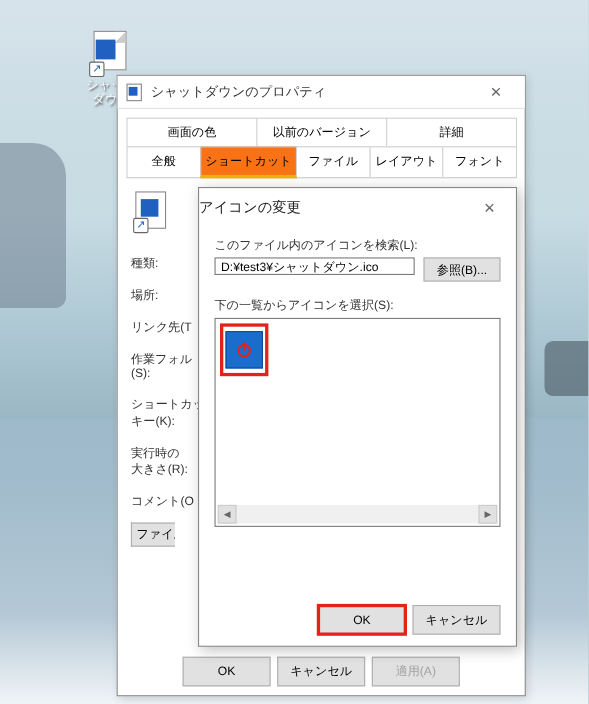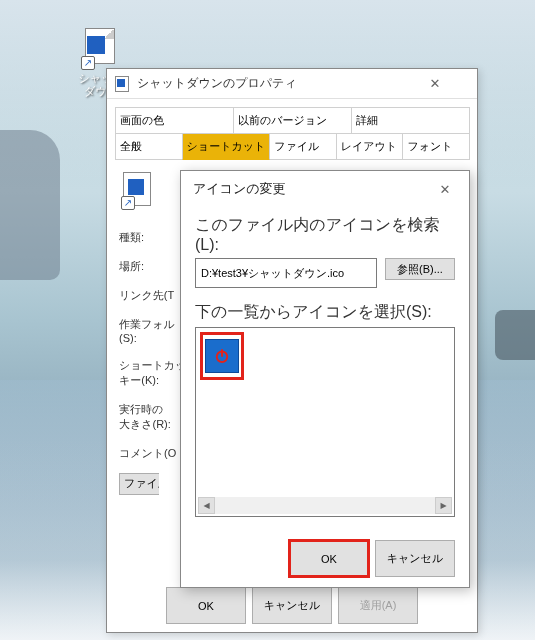--- a/index.html
+++ b/index.html
@@ -14,54 +14,54 @@
 .desktop-icon { position: absolute; left: 72px; top: 28px; width: 58px; text-align: center; }
 .desktop-icon-img { width: 40px; height: 40px; margin: 0 auto 4px; position: relative; }
 .desktop-icon-img .page { width: 30px; height: 36px; background: #fff; border: 1px solid #888; margin-left: 4px; position: relative; }
 .desktop-icon-img .page::after { content: ''; position: absolute; top: 0; right: 0; width: 10px; height: 10px; background: linear-gradient(135deg, #fff 50%, #ccc 50%); }
 .desktop-icon-img .blue-sq { position: absolute; left: 6px; top: 8px; width: 18px; height: 18px; background: #2060c0; }
 .desktop-icon-img .arrow-badge { position: absolute; left: 0; bottom: -2px; width: 14px; height: 14px; background: #fff; border: 1px solid #666; border-radius: 2px; }
 .desktop-icon-img .arrow-badge::before { content: '↗'; font-size: 10px; color: #2060c0; display: block; line-height: 12px; text-align: center; }
 .desktop-icon-label { color: #fff; font-size: 11px; text-shadow: 1px 1px 2px rgba(0,0,0,0.8); line-height: 1.2; }
 
 .props-window { position: absolute; left: 106px; top: 68px; width: 372px; height: 565px; background: #fff; border: 1px solid #888; box-shadow: 2px 2px 8px rgba(0,0,0,0.15); }
-.props-titlebar { height: 30px; background: #fff; display: flex; align-items: center; padding: 0 22px 0 8px; border-bottom: 1px solid #e0e0e0; }
+.props-titlebar { height: 30px; background: #fff; display: flex; align-items: center; padding: 0 6px 0 8px; border-bottom: 1px solid #e0e0e0; }
 .props-title-icon { width: 16px; height: 16px; margin-right: 6px; position: relative; }
 .props-title-icon .mini-page { width: 14px; height: 16px; background: #fff; border: 1px solid #888; }
 .props-title-icon .mini-blue { position: absolute; left: 2px; top: 3px; width: 8px; height: 8px; background: #2060c0; }
 .props-title { flex: 1; font-size: 12px; color: #333; }
 .close-btn { width: 40px; height: 28px; display: flex; align-items: center; justify-content: center; color: #666; font-size: 13px; }
 
 .tabs-area { padding: 8px 8px 0; }
 .tabs-row { display: flex; border-bottom: 1px solid #d0d0d0; }
 .tabs-row:first-child { border-bottom: none; }
-.tab { flex: 1; padding: 5px 4px; font-size: 11px; text-align: left; border: 1px solid #d0d0d0; background: #fff; margin-right: -1px; margin-bottom: -1px; white-space: nowrap; }
-.tab.active { background: #eab308; border-bottom: 1px solid #eab308; z-index: 1; position: relative; }
+.tab { flex: 1; padding: 5px 4px; font-size: 11px; text-align: center; border: 1px solid #d0d0d0; background: #fff; margin-right: -1px; margin-bottom: -1px; white-space: nowrap; }
+.tab.active { background: #f97316; border-bottom: 3px solid #eab308; z-index: 1; position: relative; }
 
 .props-body { padding: 12px; }
 .props-row { display: flex; margin-bottom: 12px; font-size: 11px; }
 .props-label { padding-top: 2px; color: #333; }
 .big-icon { width: 36px; height: 36px; margin: 0 8px 8px 4px; position: relative; }
 .big-icon .page { width: 28px; height: 34px; background: #fff; border: 1px solid #888; }
 .big-icon .blue-sq { position: absolute; left: 5px; top: 7px; width: 16px; height: 16px; background: #2060c0; }
 .big-icon .arrow-badge { position: absolute; left: -2px; bottom: -2px; width: 14px; height: 14px; background: #fff; border: 1px solid #666; border-radius: 2px; }
 .big-icon .arrow-badge::before { content: '↗'; font-size: 10px; color: #2060c0; display: block; line-height: 12px; text-align: center; }
 .btn-partial { border: 1px solid #adadad; background: #e1e1e1; height: 22px; padding: 2px 4px; font-size: 11px; overflow: hidden; white-space: nowrap; width: 40px; border-right: none; }
 
 .props-buttons { position: absolute; bottom: 8px; left: 0; right: 0; display: flex; justify-content: center; gap: 6px; padding: 0 10px; }
-.win-btn { min-width: 80px; height: 37px; background: #e1e1e1; border: 1px solid #adadad; font-size: 11px; cursor: pointer; }
+.win-btn { min-width: 80px; height: 27px; background: #e1e1e1; border: 1px solid #adadad; font-size: 11px; cursor: pointer; }
 .win-btn:disabled { color: #a0a0a0; }
 
 .icon-dialog { position: absolute; left: 180px; top: 170px; width: 290px; height: 418px; background: #fff; border: 1px solid #888; box-shadow: 3px 3px 12px rgba(0,0,0,0.25); }
-.icon-titlebar { height: 36px; display: flex; align-items: center; padding: 0 8px 0 12px; }
+.icon-titlebar { height: 36px; display: flex; align-items: center; padding: 0 8px 0 0; }
 .icon-title { flex: 1; font-size: 13px; color: #222; }
 .icon-body { padding: 8px 14px 14px; }
-.icon-label { font-size: 16px; color: #333; margin-bottom: 4px; }
+.icon-label { font-size: 11px; color: #333; margin-bottom: 4px; }
 .icon-input-row { display: flex; gap: 8px; margin-bottom: 14px; }
-.icon-input { flex: 1; border: 1px solid #7a7a7a; padding: 3px 5px; font-size: 11px; height: 30px; }
+.icon-input { flex: 1; border: 1px solid #7a7a7a; padding: 3px 5px; font-size: 11px; height: 16px; }
 .browse-btn { min-width: 70px; height: 22px; background: #e1e1e1; border: 1px solid #adadad; font-size: 11px; }
 
 .icon-list { border: 1px solid #7a7a7a; height: 190px; background: #fff; position: relative; padding: 4px; }
 .icon-list-scroll { position: absolute; left: 2px; right: 2px; bottom: 2px; height: 17px; background: #f0f0f0; display: flex; }
 .scroll-arrow { width: 17px; height: 17px; background: #e1e1e1; border: 1px solid #ccc; display: flex; align-items: center; justify-content: center; font-size: 8px; color: #666; }
 .scroll-track { flex: 1; }
 
 .icon-item { width: 44px; height: 48px; border: 3px solid #e2231a; display: flex; align-items: center; justify-content: center; }
 .icon-item-inner { width: 34px; height: 34px; background: #1a6dcc; border: 1px solid #0d4a99; display: flex; align-items: center; justify-content: center; }
 .power-ico svg { display: block; }

